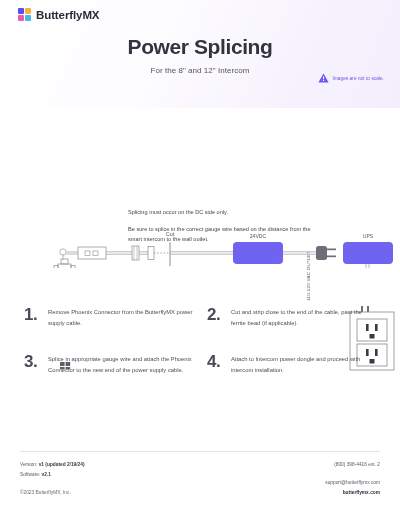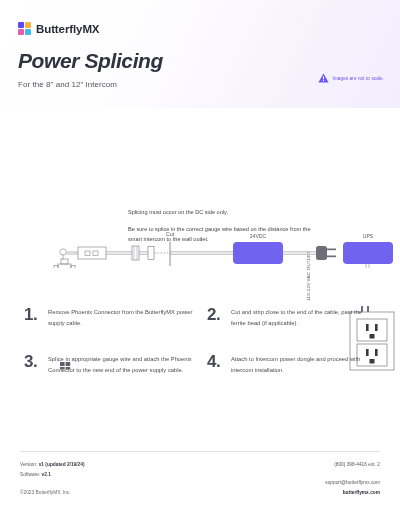--- a/index.html
+++ b/index.html
@@ -15,21 +15,22 @@
     overflow: hidden;
     position: relative;
   }
 
   
   .header {
     position: relative;
     height: 108px;
     background: linear-gradient(115deg, #ffffff 0%, #fdfcff 40%, #f6f2fd 75%, #f2eefc 100%);
     box-sizing: border-box;
-    padding: 22px 18px 0 18px;
+    padding: 8px 18px 0 18px;
+    text-align: center;
   }
   .logo-row {
     display: flex;
     align-items: center;
     gap: 5px;
   }
   .logo-mark {
     width: 13px;
     height: 13px;
     display: grid;
@@ -47,21 +48,20 @@
     font-weight: bold;
     color: #2b2b38;
     letter-spacing: -0.1px;
   }
   .doc-title {
     margin-top: 14px;
     font-size: 21px;
     font-weight: bold;
     color: #33333f;
     letter-spacing: -0.4px;
-    font-style: italic;
   }
   .doc-sub {
     margin-top: 7px;
     font-size: 8px;
     color: #55555f;
     letter-spacing: 0.05px;
   }
   .scale-note {
     position: absolute;
     right: 16px;

